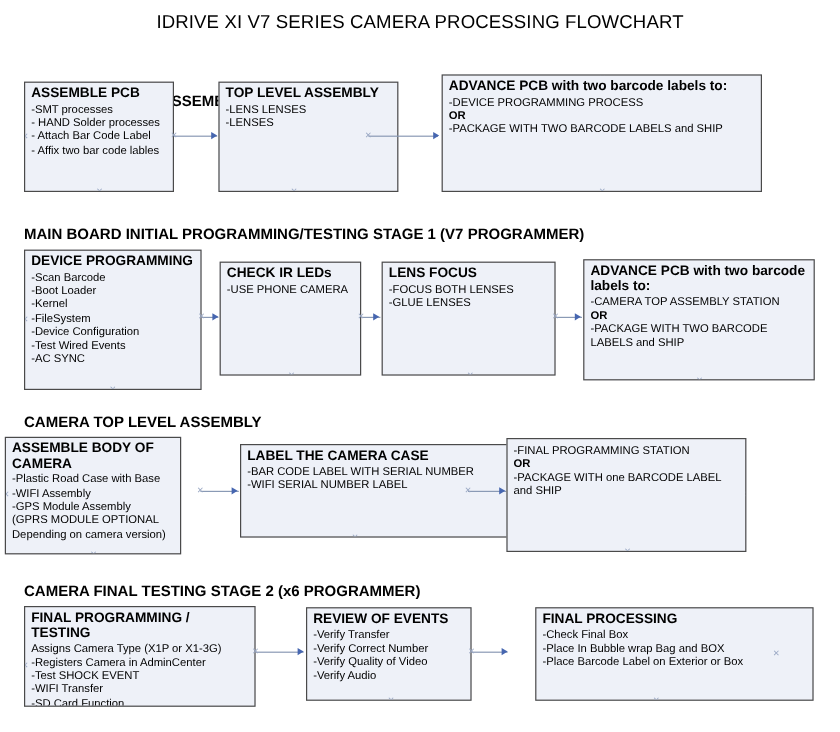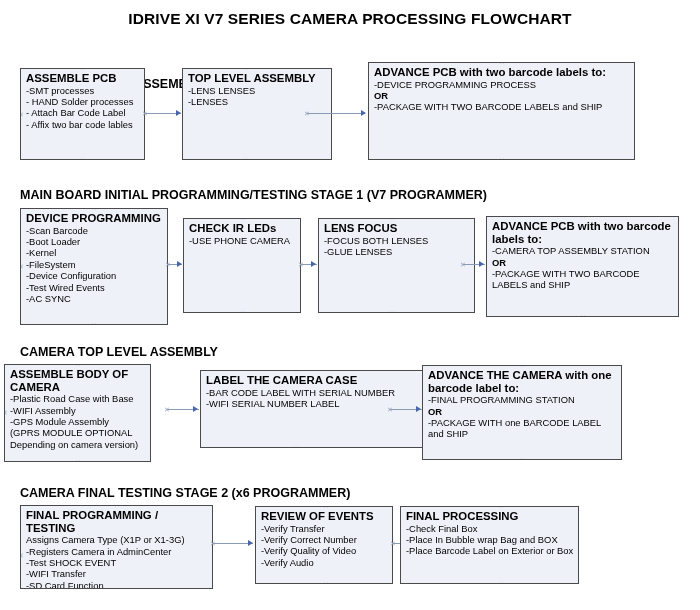--- a/index.html
+++ b/index.html
@@ -11,21 +11,21 @@
     overflow:hidden;
     position:relative;
   }
   .page{position:relative;width:700px;height:610px;}
 
   .doc-title{
     position:absolute;
     top:10px;left:0;width:700px;
     text-align:center;
     font-size:15.5px;
-    font-weight:bold;
+    font-weight:normal;
     letter-spacing:0.1px;
     white-space:nowrap;
   }
   .section-title{
     position:absolute;
     left:20px;
     font-size:12.5px;
     font-weight:bold;
     white-space:nowrap;
   }
@@ -144,21 +144,21 @@
     <span class="hdr">CHECK IR LEDs</span>
     <span class="ln">-USE PHONE CAMERA</span>
     <span class="handle" style="left:56px;top:-4px;">✕</span>
     <span class="handle" style="left:56px;top:92px;">✕</span>
   </div>
 
   <div class="conn" style="left:301px;top:264px;width:16px;"></div>
   <div class="arrow" style="left:311px;top:260.5px;"></div>
   <span class="handle" style="left:298px;top:262px;">✕</span>
 
-  <div class="box" style="left:318px;top:218px;width:157px;height:95px;">
+  <div class="box" style="left:318px;top:218px;width:145px;height:95px;">
     <span class="hdr">LENS FOCUS</span>
     <span class="ln">-FOCUS BOTH LENSES</span>
     <span class="ln">-GLUE LENSES</span>
     <span class="handle" style="left:70px;top:-4px;">✕</span>
     <span class="handle" style="left:70px;top:92px;">✕</span>
   </div>
 
   <div class="conn" style="left:463px;top:264px;width:22px;"></div>
   <div class="arrow" style="left:479px;top:260.5px;"></div>
   <span class="handle" style="left:460px;top:262px;">✕</span>
@@ -197,21 +197,20 @@
     <span class="ln">-WIFI SERIAL NUMBER LABEL</span>
     <span class="handle" style="left:92px;top:-4px;">✕</span>
     <span class="handle" style="left:92px;top:75px;">✕</span>
   </div>
 
   <div class="conn" style="left:390px;top:409px;width:32px;"></div>
   <div class="arrow" style="left:416px;top:405.5px;"></div>
   <span class="handle" style="left:387px;top:407px;">✕</span>
 
   <div class="box" style="left:422px;top:365px;width:200px;height:95px;">
-    <span class="hdr">ADVANCE THE CAMERA with one barcode label to:</span>
     <span class="ln wrap">-FINAL PROGRAMMING STATION</span>
     <span class="ln b">OR</span>
     <span class="ln wrap">-PACKAGE WITH one BARCODE LABEL and SHIP</span>
     <span class="handle" style="left:97px;top:-4px;">✕</span>
     <span class="handle" style="left:97px;top:92px;">✕</span>
     <span class="handle" style="left:197px;top:44px;">✕</span>
   </div>
 
   <div class="section-title" style="top:486px;">CAMERA FINAL TESTING STAGE 2 (x6 PROGRAMMER)</div>
 
@@ -239,21 +238,21 @@
     <span class="ln">-Verify Quality of Video</span>
     <span class="ln">-Verify Audio</span>
     <span class="handle" style="left:67px;top:-4px;">✕</span>
     <span class="handle" style="left:67px;top:75px;">✕</span>
   </div>
 
   <div class="conn" style="left:393px;top:543px;width:30px;"></div>
   <div class="arrow" style="left:418px;top:539.5px;"></div>
   <span class="handle" style="left:390px;top:541px;">✕</span>
 
-  <div class="box" style="left:400px;top:506px;width:179px;height:78px;">
+  <div class="box" style="left:446px;top:506px;width:232px;height:78px;">
     <span class="hdr">FINAL PROCESSING</span>
     <span class="ln"> -Check Final Box</span>
     <span class="ln">-Place In Bubble wrap Bag and BOX</span>
     <span class="ln">-Place Barcode Label on Exterior or Box</span>
     <span class="handle" style="left:97px;top:-4px;">✕</span>
     <span class="handle" style="left:97px;top:75px;">✕</span>
     <span class="handle" style="left:197px;top:36px;">✕</span>
   </div>
 
 </div>

